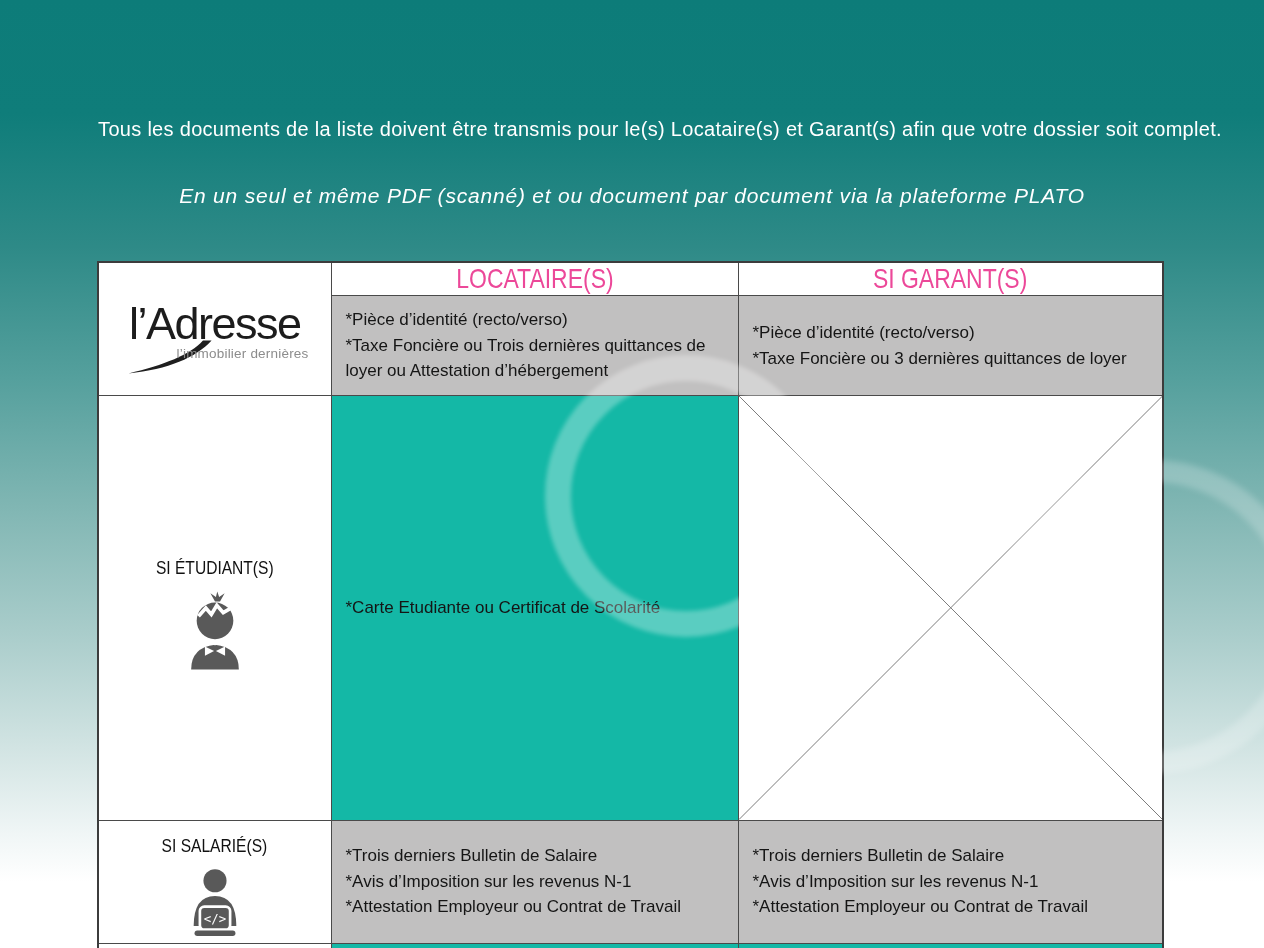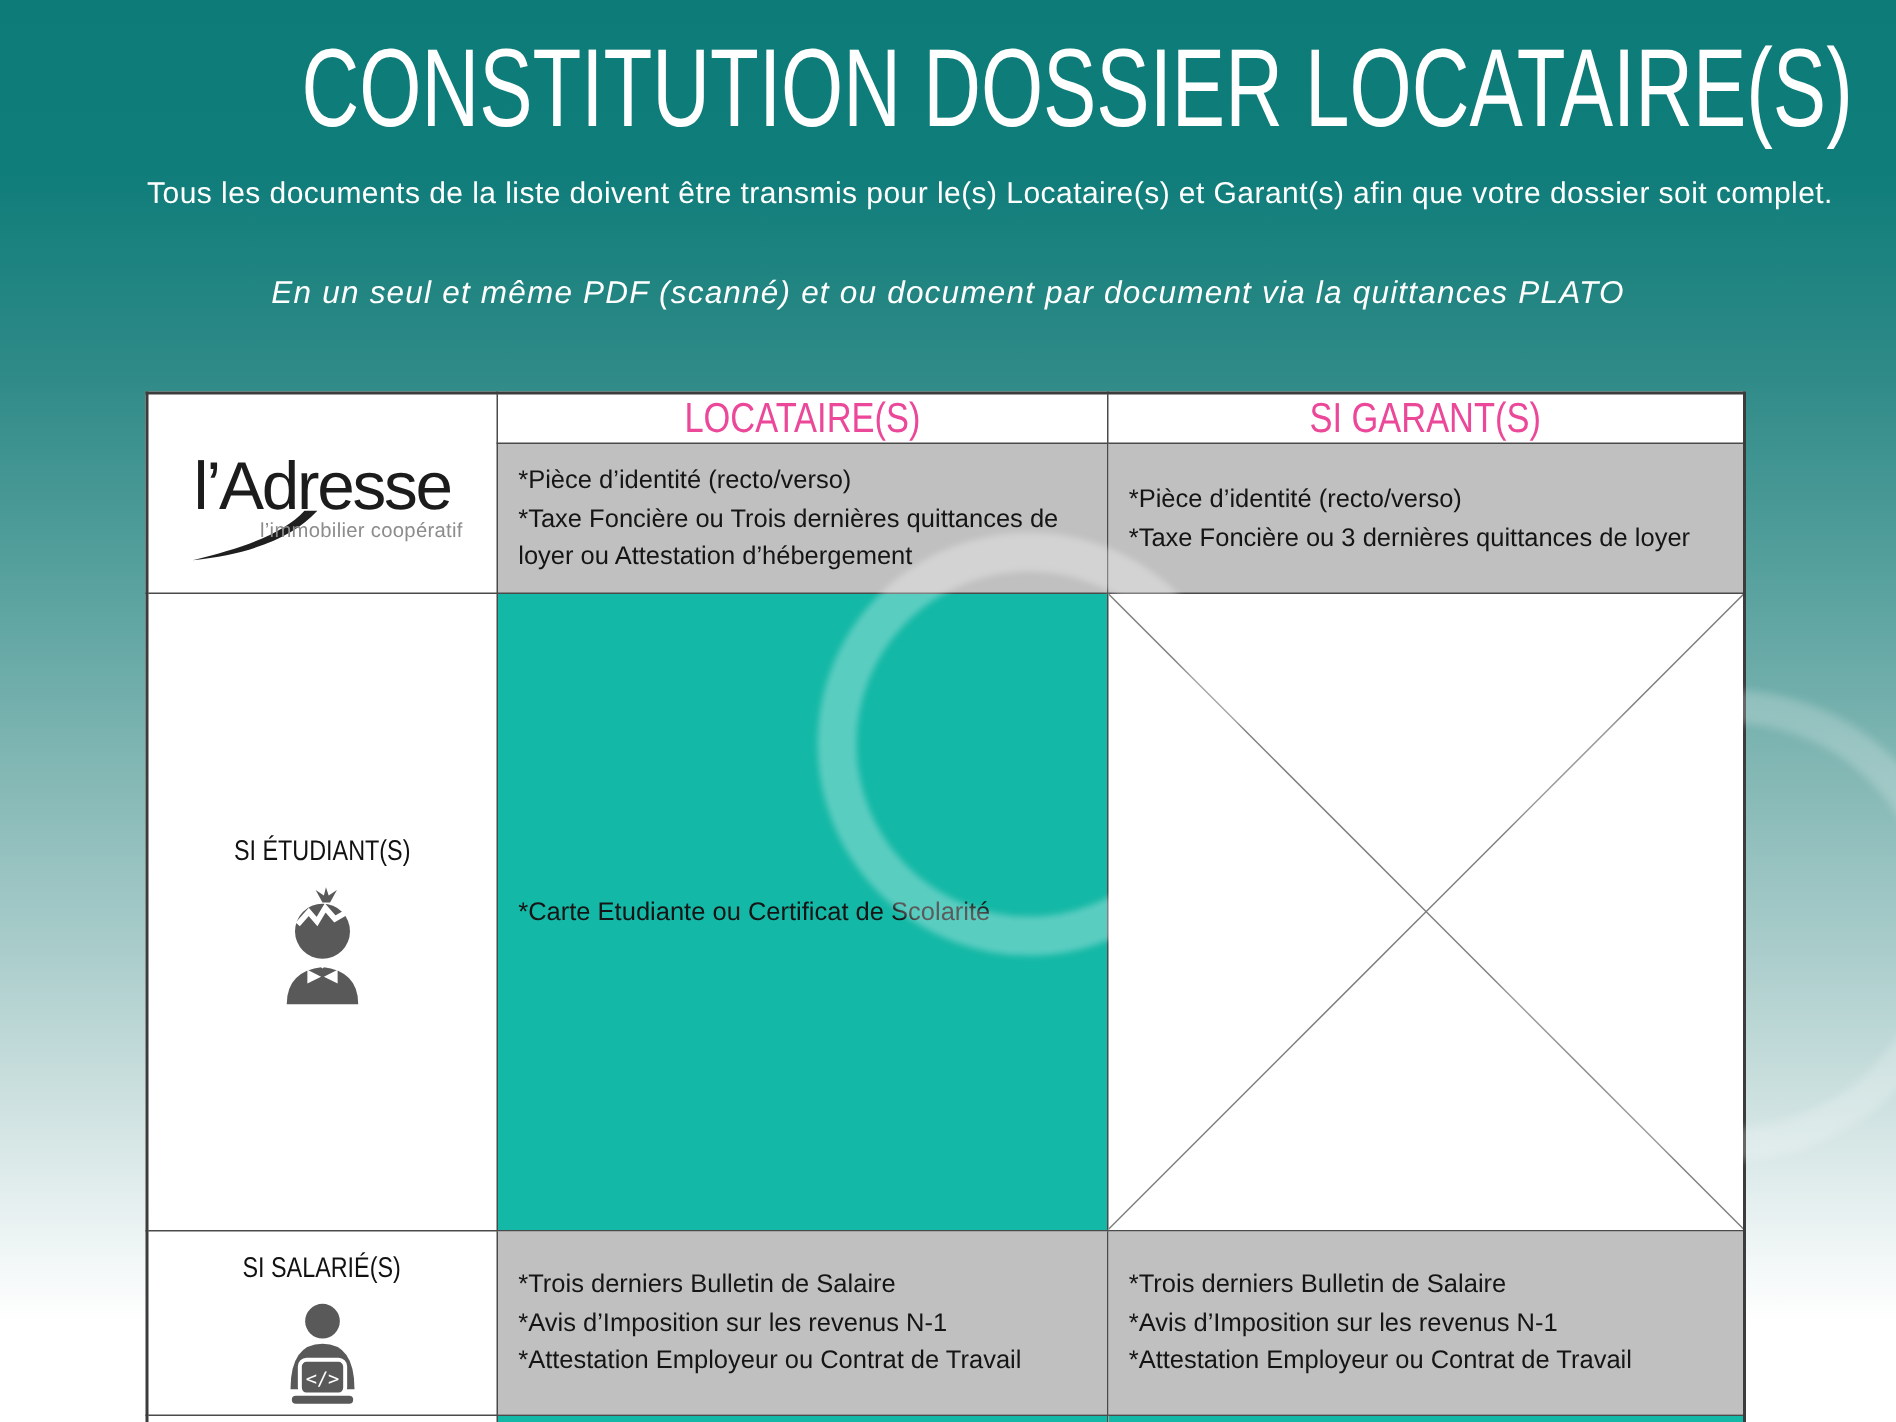--- a/index.html
+++ b/index.html
@@ -72,44 +72,41 @@
   .logo-swoosh{position:absolute;left:28px;top:74px;width:86px;height:38px;}
 </style>
 </head>
 <body>
 
 <div class="page">
 
   <div class="ring ring1"></div>
   <div class="ring ring2"></div>
 
-  <div class="title">
-    <span class="condensed">CONSTITUTION DOSSIER LOCATAIRE(S)</span>
-  </div>
 
   <div class="subtitle">Tous les documents de la liste doivent être transmis pour le(s) Locataire(s) et Garant(s) afin que votre dossier soit complet.</div>
 
-  <div class="note">En un seul et même PDF (scanné) et ou document par document via la quittances PLATO</div>
+  <div class="note">En un seul et même PDF (scanné) et ou document par document via la plateforme PLATO</div>
 
   <table class="doc-table">
     <colgroup>
       <col class="col-label">
         <col class="col-loc">
         <col class="col-gar">
     </colgroup>
 
     <tbody>
         <tr class="r1">
       <td class="logo-cell" rowspan="2">
         <div class="logo-wrap">
           <div class="logo-brand">l’Adresse</div>
           <svg class="logo-swoosh" viewBox="0 0 120 50">
             <path d="M118 2 C 96 26, 58 42, 2 48 C 52 36, 88 22, 106 2 Z" fill="#1f1f1f"></path>
           </svg>
-          <div class="logo-tagline">l’immobilier coopératif</div>
+          <div class="logo-tagline">l’immobilier dernières</div>
         </div>
       </td>
       <td class="head-cell">
         <span class="condensed-sm">LOCATAIRE(S)</span>
       </td>
       <td class="head-cell">
         <span class="condensed-sm">SI GARANT(S)</span>
       </td>
     </tr>
 

